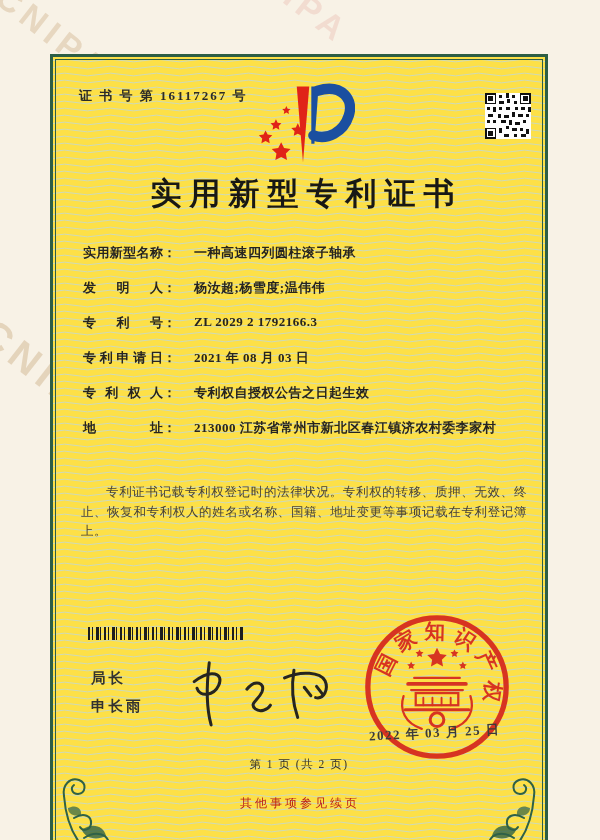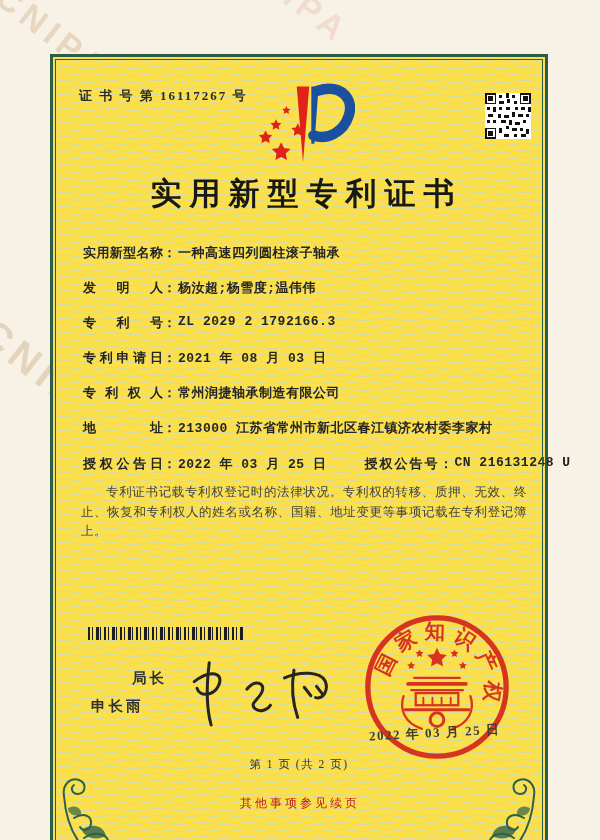--- a/index.html
+++ b/index.html
@@ -32,38 +32,38 @@
   .logo { position:absolute; left:198px; top:26px; }
   .qr { position:absolute; left:432px; top:36px; }
   .title { position:absolute; left:0; top:116px; width:100%; text-align:center;
            font-size:31px; font-weight:700; letter-spacing:8px; color:#181815;padding-left:15px; }
 
   .frow { position:absolute; left:30px; width:450px; font-size:13px; color:#262420;
           font-weight:600; white-space:nowrap; }
   .flabel { display:inline-block; width:80px; text-align:justify; text-align-last:justify;
             vertical-align:top; }
   .fsep { display:inline-block; vertical-align:top; }
-  .fvalue { display:inline-block; margin-left:2px; vertical-align:top; letter-spacing:.5px;font-family:Liberation Mono, monospace; }
+  .fvalue { display:inline-block; margin-left:18px; vertical-align:top; letter-spacing:.5px; }
   .grant-group { display:inline-block; margin-left:38px; }
   .flabel2 { display:inline-block; letter-spacing:2px; }
 
   .body-text { position:absolute; left:28px; top:426px; width:446px; font-size:12.5px;
                line-height:19.5px; color:#45413a; letter-spacing:.6px; text-align:justify; }
   .body-text p { text-indent:2em; }
 
   .barcode { position:absolute; left:35px; top:570px; width:156px; height:13px;
              background:repeating-linear-gradient(90deg,
                #1d1d1d 0 2px, transparent 2px 4px,
                #1d1d1d 4px 5px, transparent 5px 8px,
                #1d1d1d 8px 11px, transparent 11px 12px,
                #1d1d1d 12px 13px, transparent 13px 16px); }
 
   .signer { position:absolute; left:38px; font-family:"Liberation Sans","DejaVu Sans",sans-serif;
             font-size:14.5px; font-weight:700; letter-spacing:3px; color:#33322e; }
-  .signer.t1 { top:612px;margin-left:41px; }
+  .signer.t1 { top:612px; }
   .signer.t2 { top:640px;font-family:Liberation Serif, serif; }
   .signature { position:absolute; left:128px; top:592px; }
 
   .seal { position:absolute; left:308px; top:554px; width:152px; height:152px; opacity:.93; }
   .seal-date { position:absolute; left:316px; top:666px; width:170px; font-size:13px;
                font-weight:700; letter-spacing:1.5px; color:#3d3c38; transform:rotate(-3deg); }
 
   .page-no { position:absolute; left:0; top:700px; width:100%; text-align:center;
              font-size:11.5px; letter-spacing:1.5px; color:#33322c; }
   .cont-note { position:absolute; left:0; top:795px; width:100%; text-align:center; z-index:1;
@@ -188,27 +188,24 @@
       <div class="frow" style="top:222px">
         <span class="flabel">发明人</span><span class="fsep">：</span><span class="fvalue">杨汝超;杨雪度;温伟伟</span>
       </div>
       <div class="frow" style="top:257px">
         <span class="flabel">专利号</span><span class="fsep">：</span><span class="fvalue">ZL 2029 2 1792166.3</span>
       </div>
       <div class="frow" style="top:292px">
         <span class="flabel">专利申请日</span><span class="fsep">：</span><span class="fvalue">2021 年 08 月 03 日</span>
       </div>
       <div class="frow" style="top:327px">
-        <span class="flabel">专利权人</span><span class="fsep">：</span><span class="fvalue">常州润捷轴承制造有限公司</span>
+        <span class="flabel">专利权人</span><span class="fsep">：</span><span class="fvalue">专利权自授权公告之日起生效</span>
       </div>
       <div class="frow" style="top:362px">
         <span class="flabel">地址</span><span class="fsep">：</span><span class="fvalue">213000 江苏省常州市新北区春江镇济农村委李家村</span>
-      </div>
-      <div class="frow" style="top:398px">
-        <span class="flabel">授权公告日</span><span class="fsep">：</span><span class="fvalue">2022 年 03 月 25 日</span><span class="grant-group"><span class="flabel2">授权公告号</span><span class="fsep">：</span><span class="fvalue">CN 216131248 U</span></span>
       </div>
 
       <div class="body-text">
         <p>专利证书记载专利权登记时的法律状况。专利权的转移、质押、无效、终止、恢复和专利权人的姓名或名称、国籍、地址变更等事项记载在专利登记簿上。</p>
       </div>
 
       <div class="barcode"></div>
 
       <div class="signer t1">局长</div>
       <div class="signer t2">申长雨</div>

